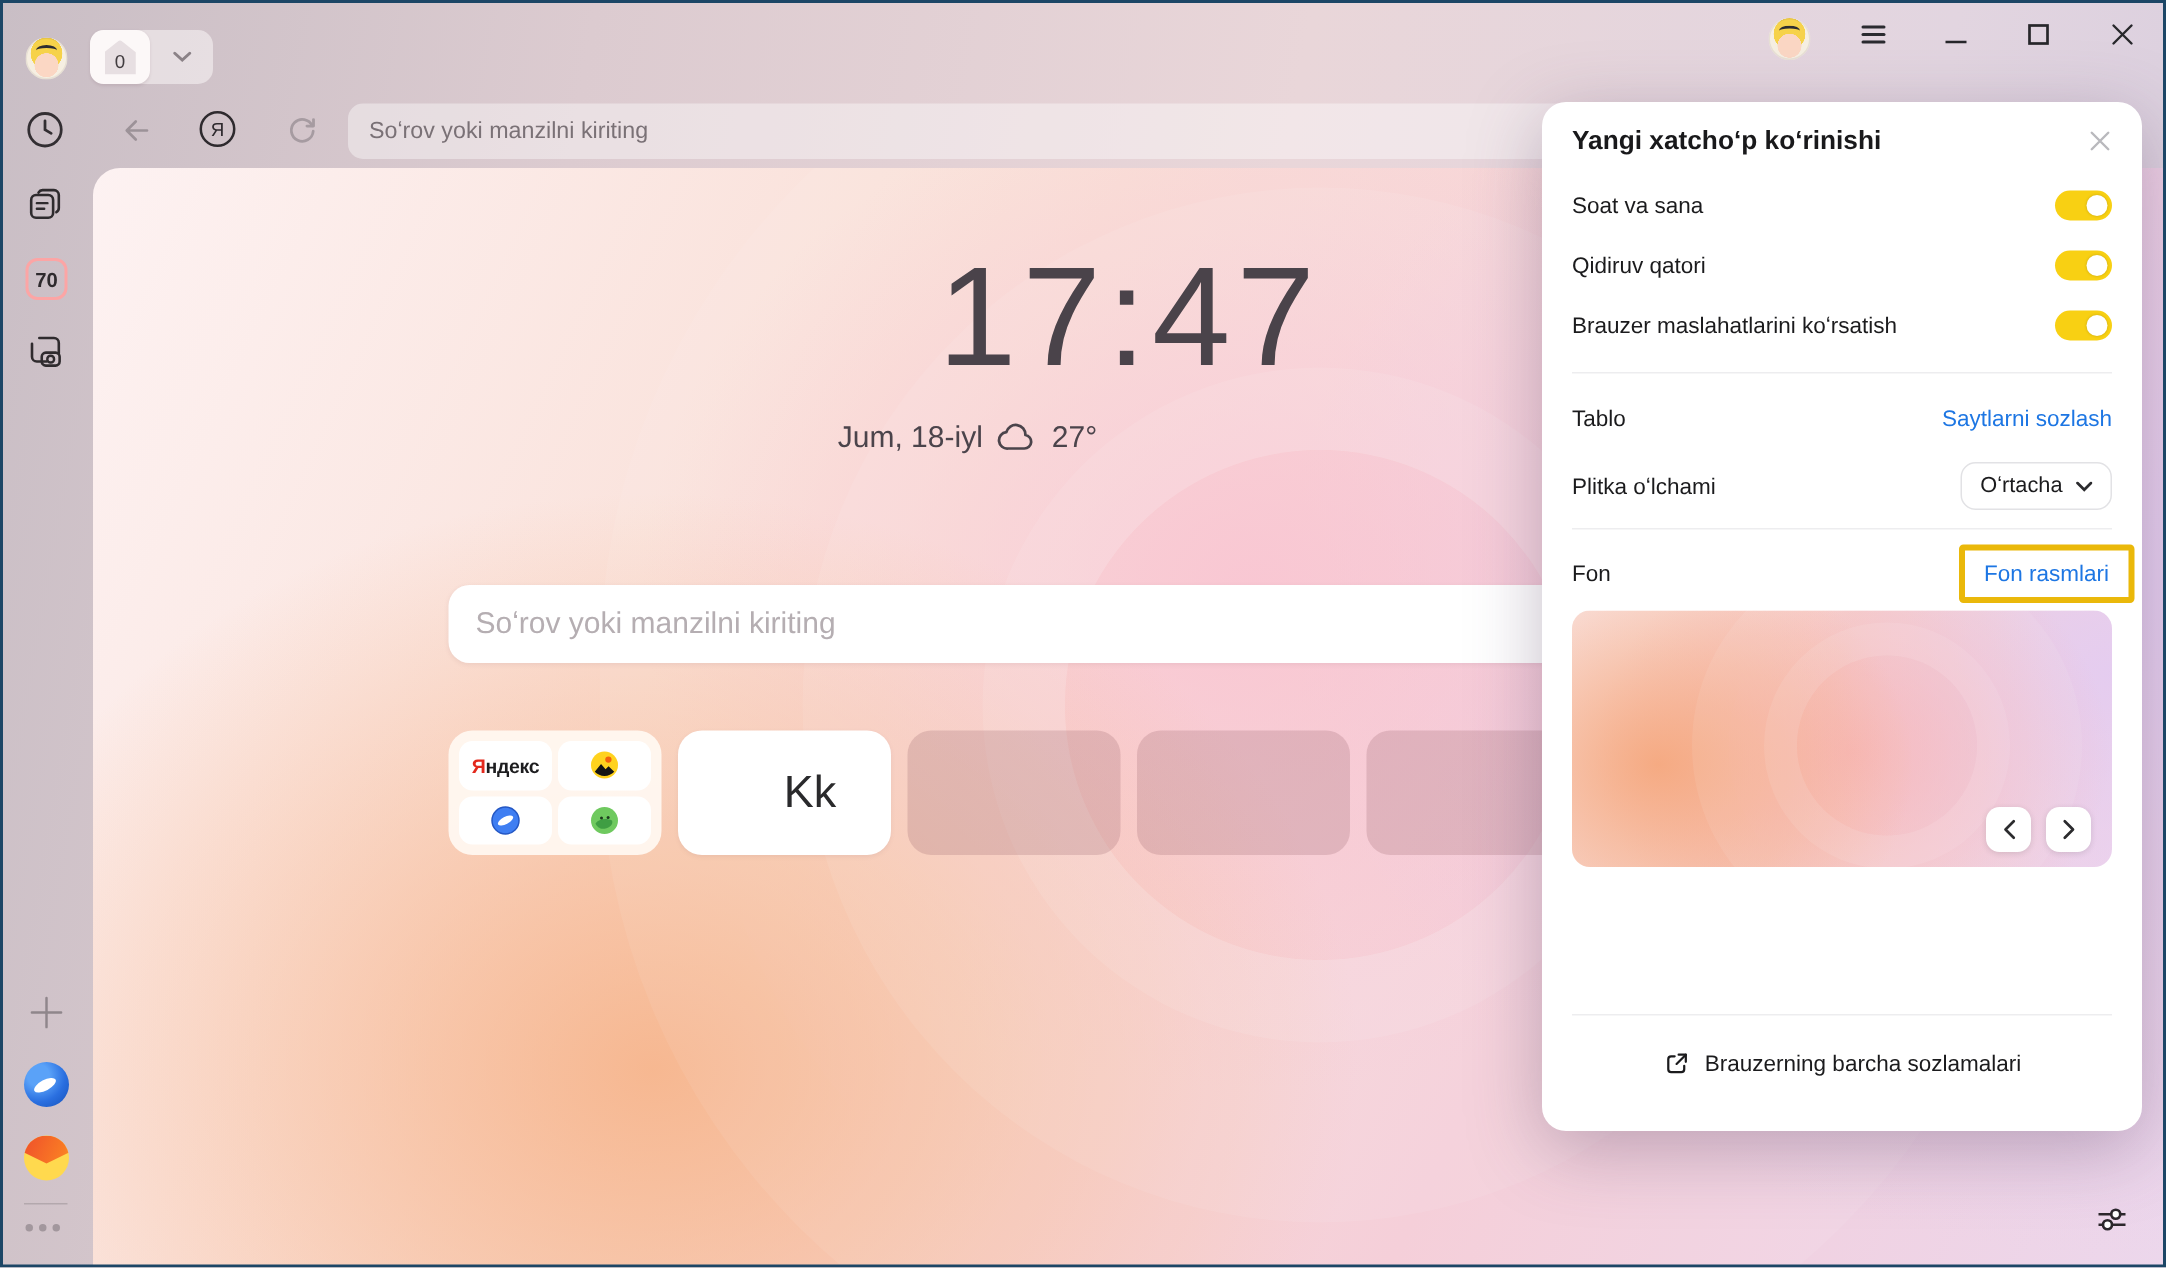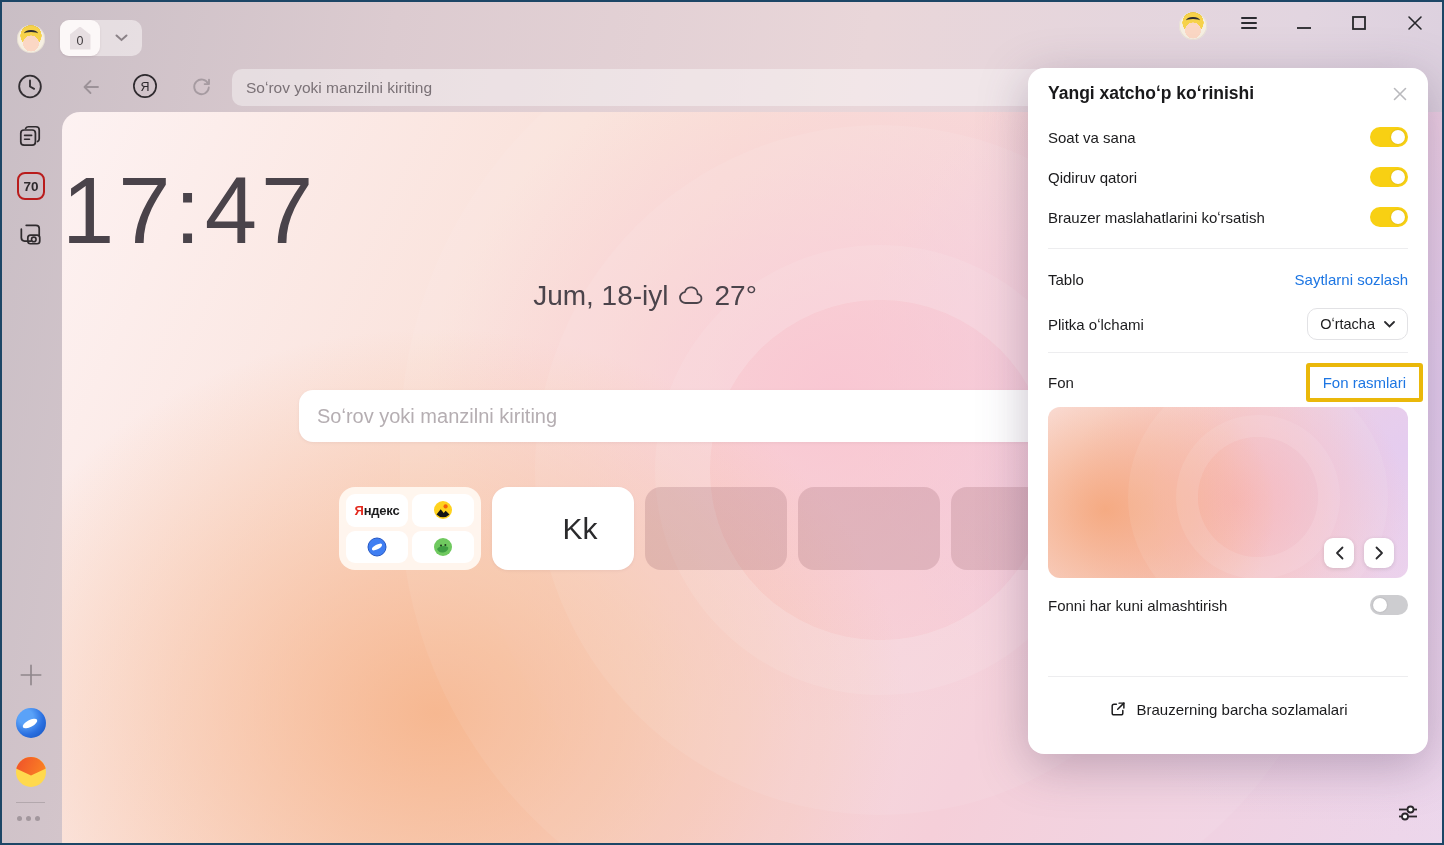--- a/index.html
+++ b/index.html
@@ -53,21 +53,21 @@
   .addressbar {
     left:232px; top:69px; width:913px; height:37px; border-radius:10px;
     background:rgba(255,255,255,0.40); border:none; outline:none;
     font-family:"Liberation Sans",sans-serif; font-size:15.5px; color:#5e565c;
     padding:0 14px;
   }
   .addressbar::placeholder { color:#7a7176; opacity:1; }
 
   
   .badge70 {
-    width:28px; height:28px; border:2px solid #b91c1c; border-radius:8px;
+    width:28px; height:28px; border:2px solid #fca5a5; border-radius:8px;
     display:flex; align-items:center; justify-content:center;
     font-size:13.5px; font-weight:bold; color:#2e2a2d; background:transparent;
   }
   .side-divider { left:16px; top:802px; width:29px; height:1px; background:#b3a8ad; }
   .dots { left:17px; top:816px; display:flex; gap:4px; }
   .dots i { width:5px; height:5px; border-radius:50%; background:#a2979d; }
 
   .disk-icon {
     width:30px; height:30px; border-radius:50%;
     background:radial-gradient(circle at 32% 30%, #5aa2f8 0 25%, #2a6fe0 60%, #1450b8 100%);
@@ -95,37 +95,37 @@
   .rings {
     left:648px; top:188px; width:340px; height:340px; border-radius:50%;
     background:rgba(255,255,255,0.05);
     box-shadow:
       0 0 0 55px rgba(255,255,255,0.09),
       0 0 0 115px rgba(255,255,255,0.01),
       0 0 0 175px rgba(255,255,255,0.08),
       0 0 0 240px rgba(255,255,255,0.01),
       0 0 0 310px rgba(255,255,255,0.07);
   }
-  .clock { left:0; top:52px; width:1382px; text-align:left;
+  .clock { left:0; top:52px; width:1382px; text-align:center;
     font-size:94px; font-weight:200; letter-spacing:4px; color:#4a434a; line-height:1; }
   .date-row { left:0; top:168px; width:1166px; display:flex; justify-content:center;
-    align-items:center; gap:9px; font-size:28px; color:#4b444b; }
+    align-items:center; gap:9px; font-size:20px; color:#4b444b; }
 
   .search {
     left:237px; top:278px; width:846px; height:52px; border-radius:14px;
     background:#fff; border:none; outline:none; padding:0 18px;
     font-family:"Liberation Sans",sans-serif; font-size:20px; color:#5a5458;
     box-shadow:0 1px 3px rgba(140,100,110,0.10);
   }
   .search::placeholder { color:#b5aeb2; opacity:1; }
 
   .tiles { left:237px; top:375px; display:flex; gap:11px; }
   .tile { width:142px; height:83px; border-radius:16px; }
   .tile-group { background:rgba(255,248,242,0.92); padding:7px;
-    display:grid; grid-template-columns:1fr 1fr; gap:4px;margin-left:40px; }
+    display:grid; grid-template-columns:1fr 1fr; gap:4px; }
   .subtile { background:#fff; border-radius:9px; display:flex; align-items:center; justify-content:center; }
   .yandex-word { font-size:13px; font-weight:700; color:#1d1d1f; letter-spacing:-0.2px; }
   .yandex-word b { color:#e3291d; font-weight:700; }
   .tile-kk { background:#fff; display:flex; align-items:center; justify-content:center;
     font-size:30px; font-weight:500; color:#2a2a2c; box-shadow:0 1px 3px rgba(140,100,110,0.10);padding-left:34px; }
   .tile-ph { background:rgba(146,89,98,0.22); }
 
   
   .panel {
     left:1028px; top:68px; width:400px; height:686px; background:#fff;
@@ -393,26 +393,20 @@
         <polyline points="7.5,1.5 2,7 7.5,12.5" fill="none" stroke="#2b2b2e" stroke-width="1.8" stroke-linecap="round" stroke-linejoin="round"></polyline>
       </svg>
     </div>
     <div class="car-btn" style="right:14px; bottom:10px;">
       <svg width="9" height="14" viewBox="0 0 9 14">
         <polyline points="1.5,1.5 7,7 1.5,12.5" fill="none" stroke="#2b2b2e" stroke-width="1.8" stroke-linecap="round" stroke-linejoin="round"></polyline>
       </svg>
     </div>
   </div>
 
-  <div class="p-row" style="top:526px">
-    <span class="p-label">Fonni har kuni almashtirish</span>
-    <span class="switch off">
-        <span class="knob"></span>
-      </span>
-  </div>
 
 
   <div class="p-div" style="top:608px"></div>
 
   <div class="all-settings">
     <svg width="17" height="17" viewBox="0 0 16 16">
       <path d="M7 3H4.8A1.8 1.8 0 0 0 3 4.8v6.4A1.8 1.8 0 0 0 4.8 13h6.4A1.8 1.8 0 0 0 13 11.2V9" fill="none" stroke="#1b1b1d" stroke-width="1.4" stroke-linecap="round"></path>
       <path d="M9.5 2h4.5v4.5" fill="none" stroke="#1b1b1d" stroke-width="1.4" stroke-linecap="round" stroke-linejoin="round"></path>
       <path d="M14 2L8.2 7.8" fill="none" stroke="#1b1b1d" stroke-width="1.4" stroke-linecap="round"></path>
     </svg>

